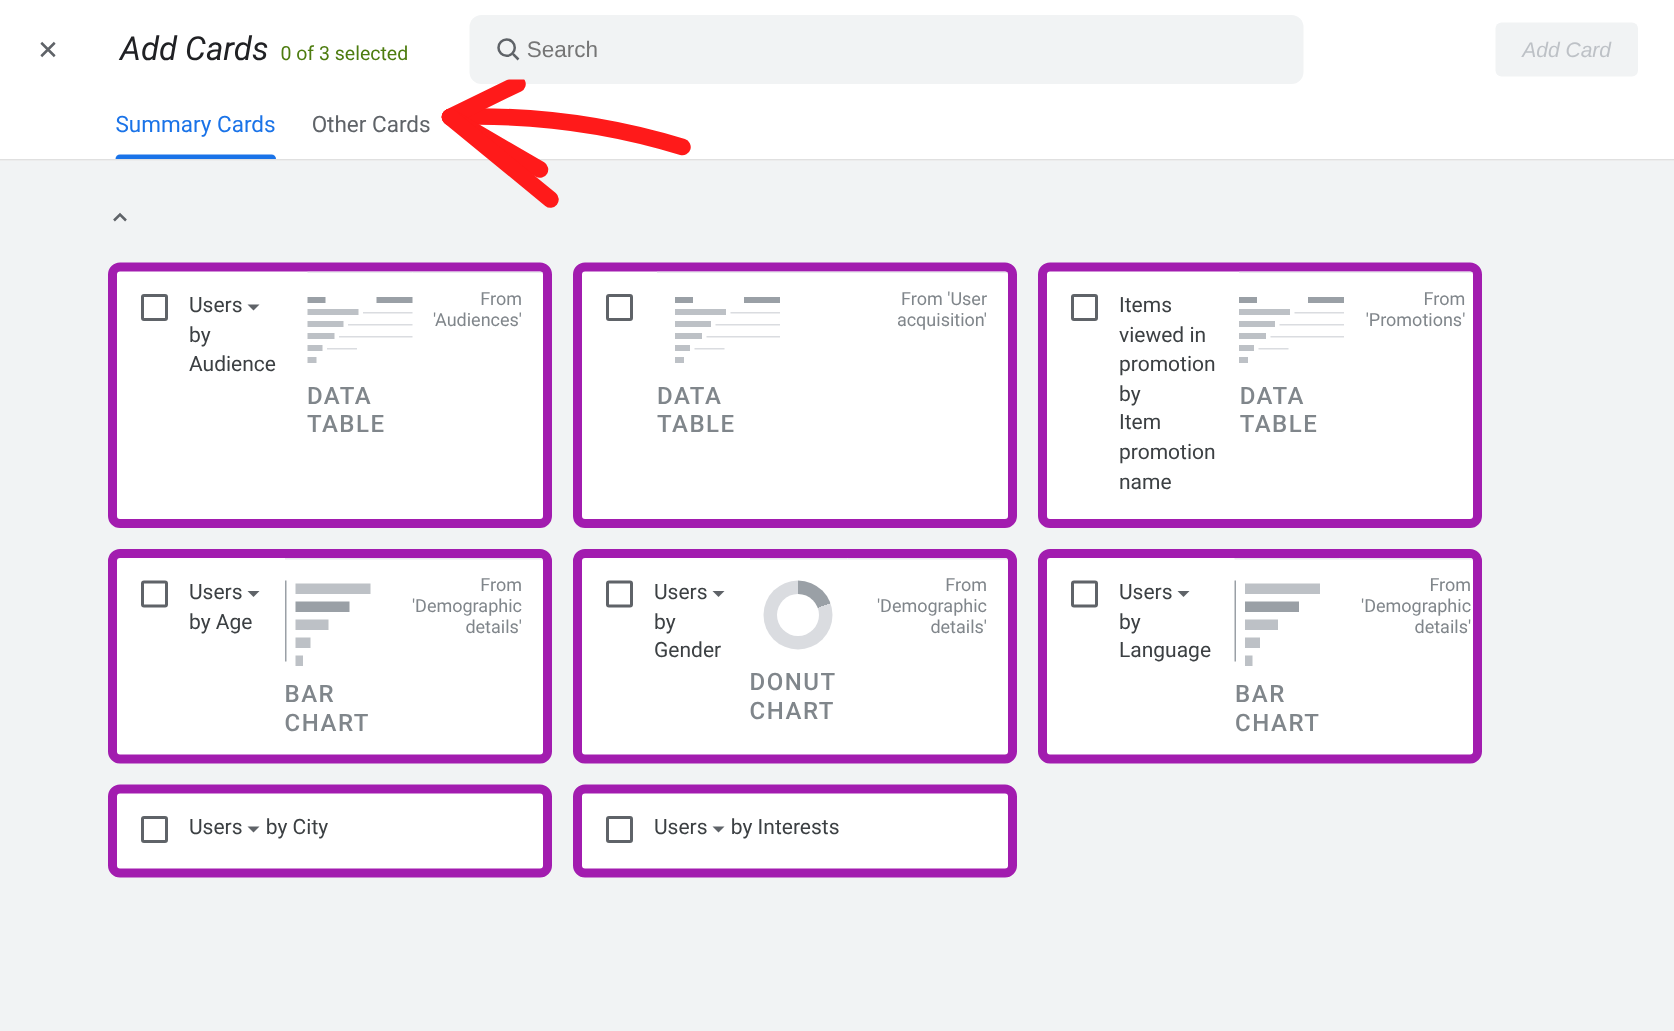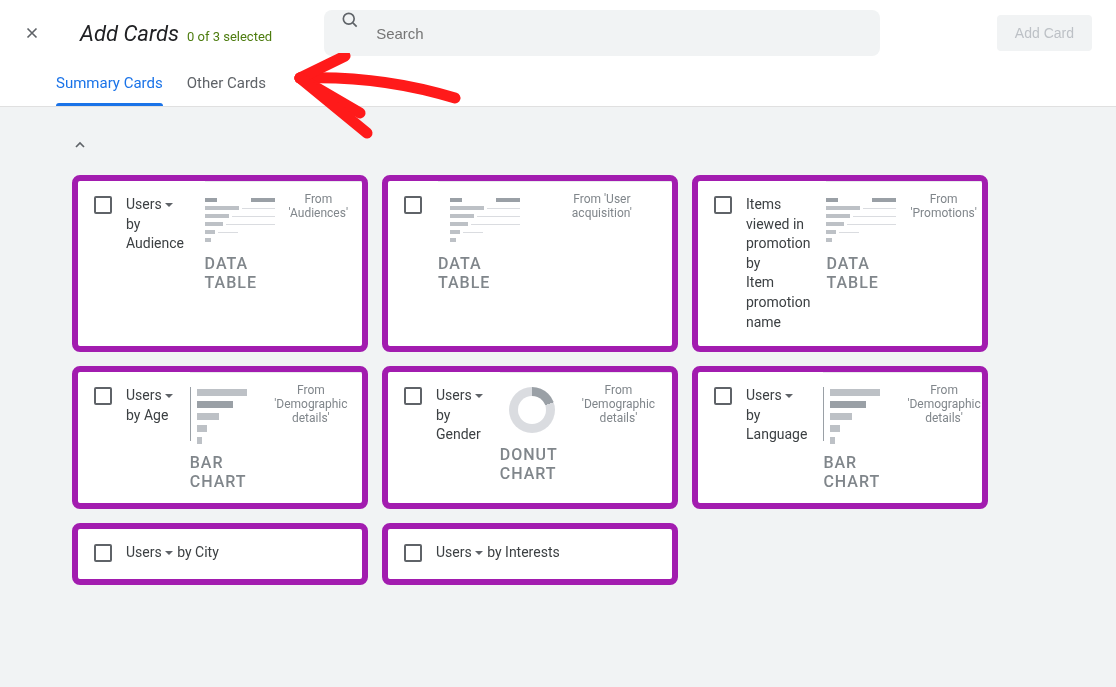--- a/index.html
+++ b/index.html
@@ -34,64 +34,67 @@
       color: #202124;
       font-weight: 400;
       font-style: italic;
     }
     .subtitle {
       font-size: 13px;
       color: #4d7c0f;
     }
     .search-box {
       display: flex;
+      align-items: center;
       background: #f1f3f4;
       border-radius: 8px;
       height: 46px;
       flex: 0 0 556px;
       padding: 0 16px;
-      margin-left: 36px;
-      gap: 16px;
+      margin-left: 25px;
+      gap: 2px;
     }
     .search-box svg { color: #5f6368; }
     .search-input {
       border: none;
       background: transparent;
       font-size: 15px;
       color: #5f6368;
       outline: none;
       flex: 1;
     }
     .spacer { flex: 1; }
     .add-card-btn {
       background: #f1f3f4;
       border: none;
       border-radius: 4px;
       padding: 10px 18px;
       color: #bdc1c6;
       font-size: 14px;
       cursor: not-allowed;
       margin-right: 4px;
+      font-style: italic;
     }
     .tabs {
       display: flex;
       gap: 24px;
       padding: 18px 0 0 56px;
       border-bottom: 1px solid #e0e0e0;
       position: relative;
     }
     .tab {
       font-size: 15px;
       color: #5f6368;
       padding-bottom: 14px;
       cursor: pointer;
       position: relative;
     }
     .tab.active {
       color: #1a73e8;
+      margin-left: 21px;
     }
     .tab.active::after {
       content: "";
       position: absolute;
       bottom: 0; left: 0; right: 0;
       height: 3px;
       background: #1a73e8;
       border-radius: 3px 3px 0 0;
     }
     .body {
@@ -156,21 +159,21 @@
     }
     .preview-label {
       font-size: 16px;
       color: #80868b;
       letter-spacing: 1px;
       font-weight: 500;
     }
     .card-footer {
       border-top: 1px solid #e8eaed;
       padding: 10px 14px;
-      text-align: center;
+      text-align: right;
       font-size: 12px;
       color: #80868b;
     }
     
     .table-graphic { width: 70px; display: flex; flex-direction: column; gap: 4px; align-items: flex-start; padding-top: 2px;}
     .tg-row { display: flex; gap: 3px; align-items: center; width: 100%;}
     .tg-bar { background: #bdc1c6; height: 4px; }
     .tg-line { border-bottom: 1px solid #dadce0; flex: 1; }
     .barchart-graphic { width: 70px; height: 54px; display: flex; gap: 6px; align-items: flex-start;}
     .bc-axis { width: 1px; background: #9aa0a6; height: 54px;}

